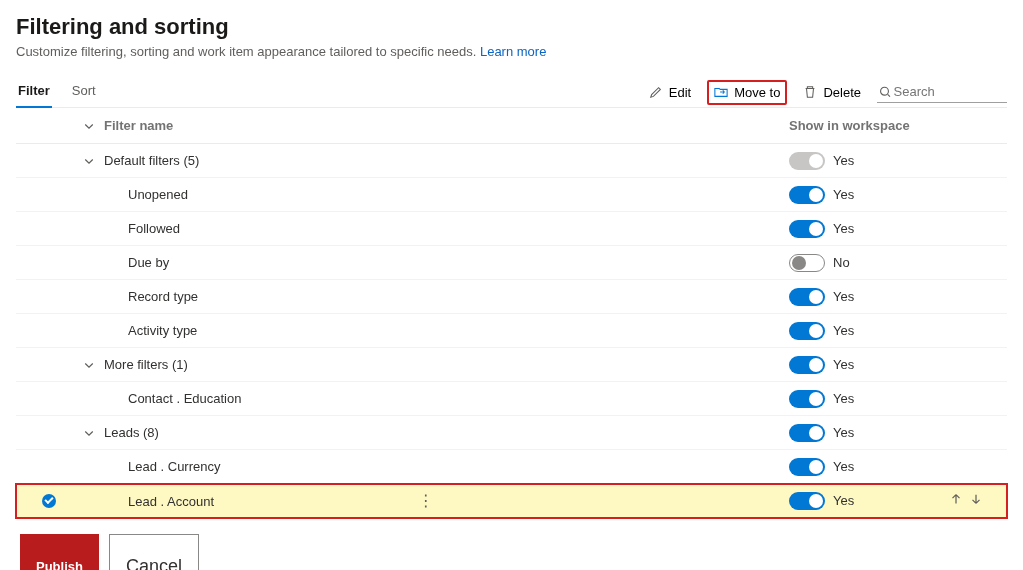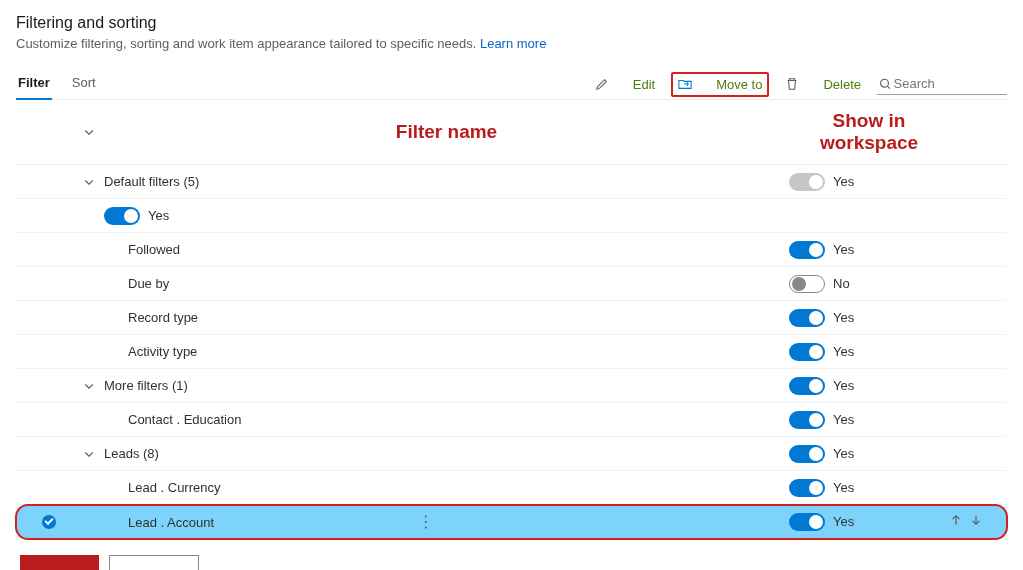--- a/index.html
+++ b/index.html
@@ -5,22 +5,22 @@
   * { box-sizing: border-box; }
   body {
     margin: 0;
     font-family: "Segoe UI", -apple-system, sans-serif;
     font-size: 13px;
     color: #323130;
     background: #fff;
     padding: 14px 16px;
   }
   .page-title {
-    font-size: 16px;
-    font-weight: 400;
+    font-size: 22px;
+    font-weight: 700;
     margin: 0 0 4px 0;
     color: #1b1a19;
   }
   .page-subtitle {
     font-size: 13px;
     color: #605e5c;
     margin: 0 0 18px 0;
   }
   .page-subtitle a { color: #0b66c3; text-decoration: none; }
 
@@ -46,23 +46,23 @@
   }
   .toolbar {
     margin-left: auto;
     display: flex;
     align-items: center;
     gap: 10px;
   }
   .toolbtn {
     display: inline-flex;
     align-items: flex-start;
-    gap: 24px;
-    font-size: 13px;
-    color: #4d7c0f;
+    gap: 6px;
+    font-size: 13px;
+    color: #000000;
     cursor: pointer;
     padding: 4px 6px;
   }
   .toolbtn svg { width: 14px; height: 14px; }
   .highlight-red {
     border: 2px solid #d61f1f;
     border-radius: 2px;
     padding: 3px 5px;
   }
   .searchwrap {
@@ -80,45 +80,43 @@
     color: #0f172a;
   }
   .icon-gray { color: #605e5c; }
 
   
   .thead {
     display: flex;
     align-items: center;
     padding: 10px 8px;
     font-weight: 600;
-    font-size: 19px;
-    color: #b91c1c;
+    font-size: 13px;
+    color: #737373;
     border-bottom: 1px solid #edebe9;
-    text-align: center;
   }
   .col-check { width: 50px; display:flex; justify-content:center; }
   .col-caret { width: 30px; display:flex; justify-content:center; }
   .col-name  { flex: 1; }
   .col-show  { width: 160px; display:flex; align-items:center; gap:8px; }
   .col-arrows{ width: 50px; display:flex; gap:6px; color:#605e5c; }
 
   .row {
     display: flex;
     align-items: center;
     min-height: 34px;
     padding: 2px 8px;
     font-size: 13px;
     color: #323130;
     border-bottom: 1px solid #f3f2f1;
   }
   .row .col-name.level-0 { padding-left: 0; font-weight: 400; }
   .row .col-name.level-1 { padding-left: 24px; }
   .row.selected {
-    background: #7dd3fc;
-    border-radius: 12px;
+    background: #fef9c3;
   }
   .row.selected-outline {
     outline: 2px solid #d61f1f;
     outline-offset: -1px;
   }
   .radio-check {
     width: 14px; height: 14px; border-radius: 50%;
     background: #0078d4;
     display: inline-flex; align-items:center; justify-content:center;
   }
@@ -236,20 +234,21 @@
       <div class="col-name level-0">Default filters (5)</div>
       <div class="col-show">
         <span class="toggle disabled"></span>
         <span class="toggle-label">Yes</span>
       </div>
       <div class="col-arrows"></div>
     </div>
     <div class="row">
       <div class="col-check"></div>
       <div class="col-caret"></div>
+      <div class="col-name level-1">Unopened</div>
       <div class="col-show">
         <span class="toggle on"></span>
         <span class="toggle-label">Yes</span>
       </div>
       <div class="col-arrows"></div>
     </div>
     <div class="row">
       <div class="col-check"></div>
       <div class="col-caret"></div>
       <div class="col-name level-1">Followed</div>

